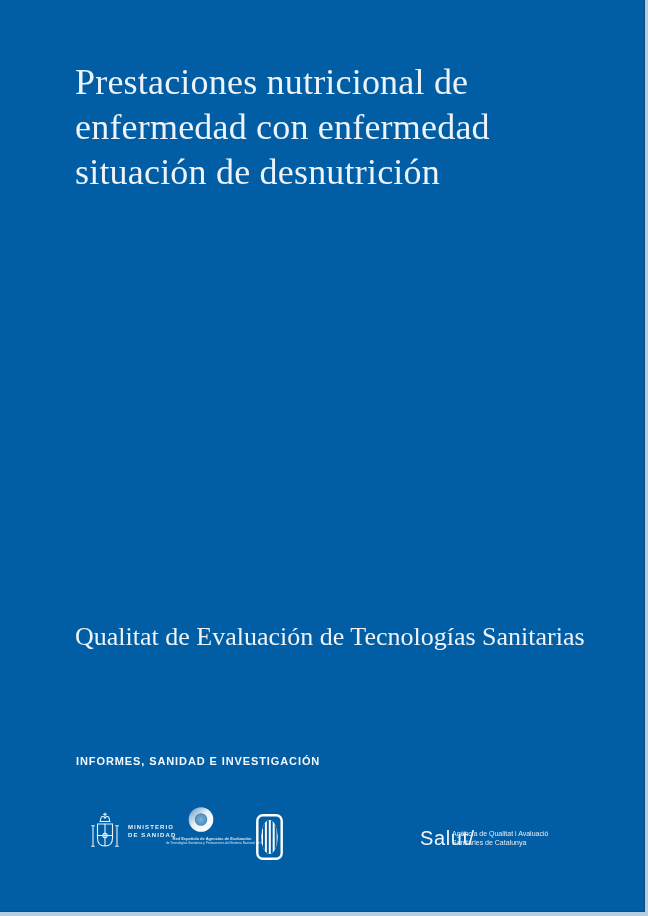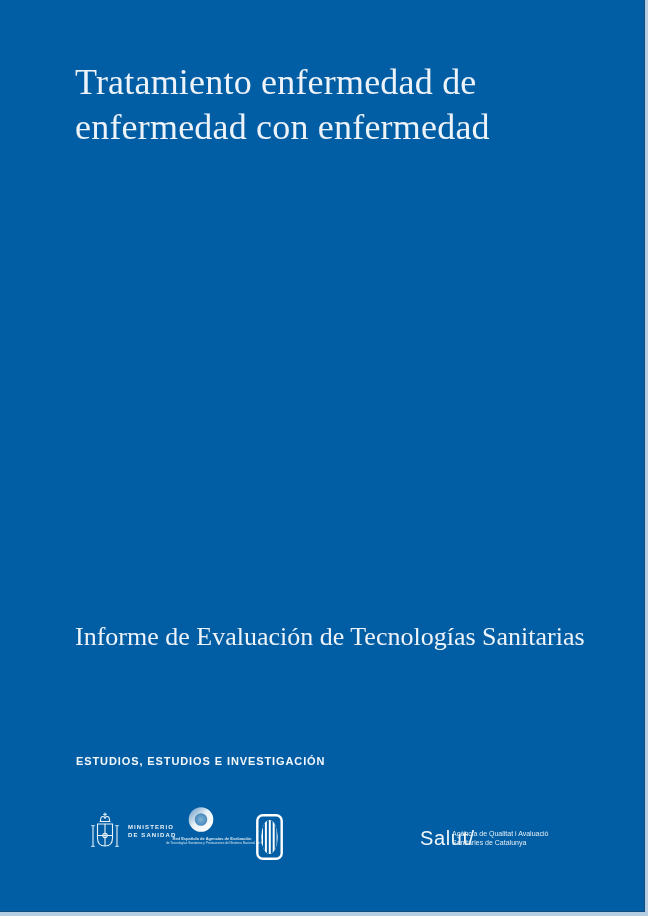--- a/index.html
+++ b/index.html
@@ -110,27 +110,28 @@
     white-space: nowrap;
   }
   svg { display: block; width: 100%; height: 100%; }
 </style>
 </head>
 <body>
 
 <div class="page">
 
   <div class="title-block">
-    <div class="title-line">Tratamiento enfermedad de</div>
+    <div class="title-line">Prestaciones nutricional de</div>
     <div class="title-line">enfermedad con enfermedad</div>
+    <div class="title-line">situación de desnutrición</div>
   </div>
 
-  <div class="subtitle">Informe de Evaluación de Tecnologías Sanitarias</div>
+  <div class="subtitle">Qualitat de Evaluación de Tecnologías Sanitarias</div>
 
-  <div class="series">ESTUDIOS, ESTUDIOS E INVESTIGACIÓN</div>
+  <div class="series">INFORMES, SANIDAD E INVESTIGACIÓN</div>
 
   <span class="logo-item crest-icon">
     <svg viewBox="0 0 30 42" fill="none" stroke="#EAF2F8" stroke-width="1.1" stroke-linecap="round">
       <path d="M15 1 v3 M13.5 2.2 h3"></path>
       <path d="M10.5 9 q0 -4.5 2.2 -4.5 q2.3 0 2.3 2.2 q0 -2.2 2.3 -2.2 q2.2 0 2.2 4.5"></path>
       <path d="M10 9.5 h10"></path>
       <path d="M7.5 12 h15 v14 q0 8 -7.5 8 q-7.5 0 -7.5 -8 z"></path>
       <path d="M7.5 23.5 h15 M15 12 v21.5"></path>
       <circle cx="15" cy="23.5" r="2.2"></circle>
       <path d="M3 14.5 v19 M27 14.5 v19"></path>

